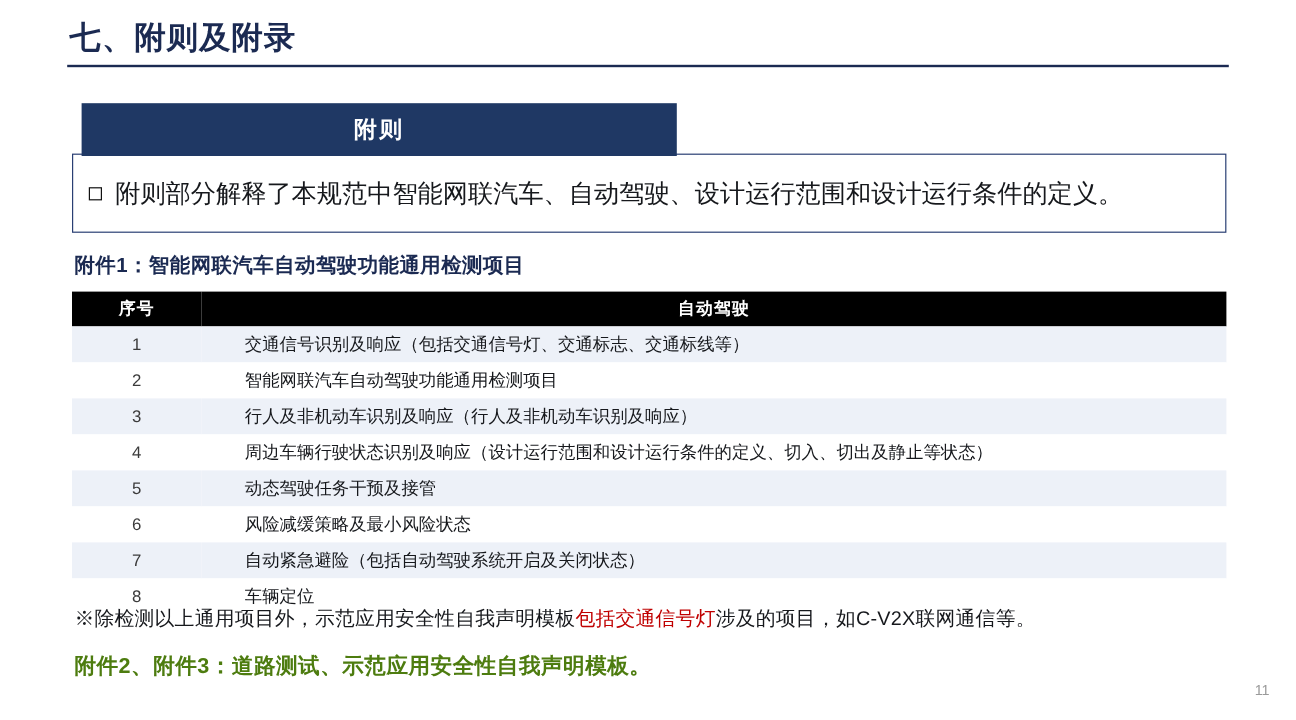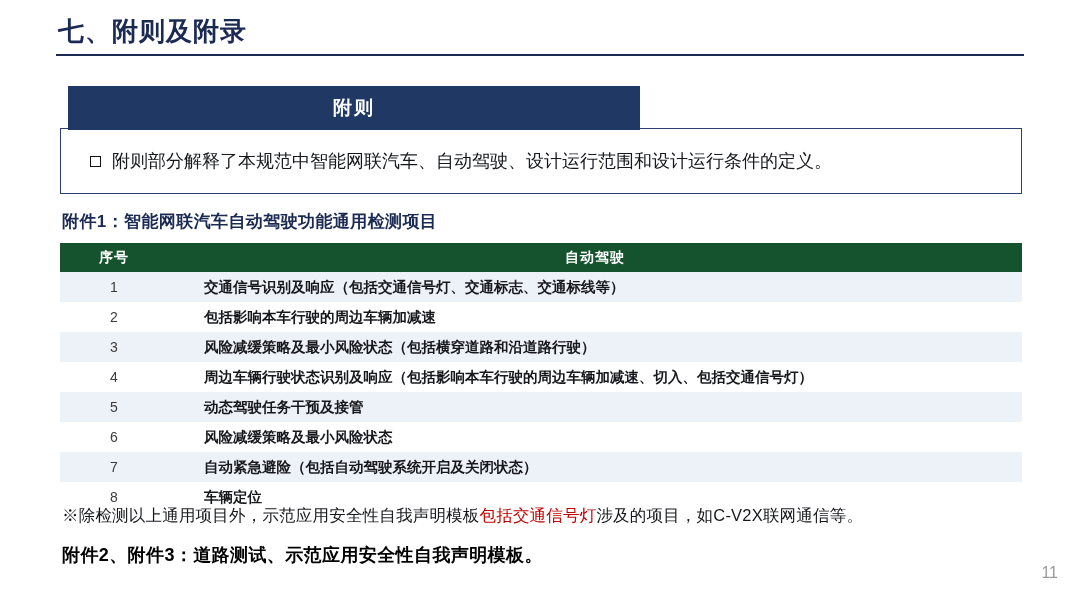--- a/index.html
+++ b/index.html
@@ -52,42 +52,42 @@
     width: 962px;
     height: 66px;
     border: 1.5px solid #2a3f73;
     box-sizing: border-box;
     background: #ffffff;
   }
   .fuze-tab {
     position: absolute;
     left: 68px;
     top: 86px;
-    width: 572px;
+    width: 496px;
     height: 44px;
     background: #1f3864;
     color: #ffffff;
     font-size: 19px;
     font-weight: bold;
     letter-spacing: 2px;
     display: flex;
     align-items: center;
     justify-content: center;
   }
   .fuze-text {
     position: absolute;
     left: 60px;
     top: 128px;
     width: 957px;
     height: 66px;
     display: flex;
     align-items: center;
     box-sizing: border-box;
-    padding-left: 30px;
-    font-size: 18px;
+    padding-left: 14px;
+    font-size: 21px;
     color: #16181c;
   }
   .bullet-square {
     display: inline-block;
     width: 11px;
     height: 11px;
     border: 1.8px solid #111111;
     margin-right: 11px;
     box-sizing: border-box;
     flex: 0 0 auto;
@@ -108,42 +108,41 @@
   
   .tbl {
     position: absolute;
     left: 60px;
     top: 243px;
     width: 962px;
     border-collapse: collapse;
     table-layout: fixed;
   }
   .tbl th {
-    background: #14532d;
+    background: #000000;
     color: #ffffff;
     font-size: 14px;
     font-weight: bold;
     height: 27px;
     letter-spacing: 1px;
     border: none;
   }
   .tbl td {
     font-size: 14.5px;
     height: 28px;
     color: #16181c;
     border: none;
   }
   .tbl td.idx {
     text-align: center;
     color: #3b3b3b;
     font-size: 14px;
   }
   .tbl td.item {
     padding-left: 36px;
-    font-weight: bold;
   }
   .tbl tr.odd td {
     background: #edf1f8;
   }
   .tbl tr.even td {
     background: #ffffff;
   }
   .col-idx { width: 108px; }
 
   
@@ -160,30 +159,30 @@
     color: #c00000;
   }
 
   
   .attach23-heading {
     position: absolute;
     left: 62px;
     top: 543px;
     font-size: 18px;
     font-weight: bold;
-    color: #000000;
+    color: #4d7c0f;
     letter-spacing: 0.4px;
   }
 
   
   .page-number {
     position: absolute;
     right: 22px;
     bottom: 18px;
-    font-size: 16px;
+    font-size: 12px;
     color: #9a9a9a;
   }
 </style>
 </head>
 <body>
 
 <div class="slide">
 
   <div class="title-wrap">
     <div class="slide-title">七、附则及附录</div>
@@ -212,29 +211,29 @@
         <th>自动驾驶</th>
       </tr>
     </thead>
     <tbody>
       <tr class="odd">
         <td class="idx">1</td>
         <td class="item">交通信号识别及响应（包括交通信号灯、交通标志、交通标线等）</td>
       </tr>
       <tr class="even">
         <td class="idx">2</td>
-        <td class="item">包括影响本车行驶的周边车辆加减速</td>
+        <td class="item">智能网联汽车自动驾驶功能通用检测项目</td>
       </tr>
       <tr class="odd">
         <td class="idx">3</td>
-        <td class="item">风险减缓策略及最小风险状态（包括横穿道路和沿道路行驶）</td>
+        <td class="item">行人及非机动车识别及响应（行人及非机动车识别及响应）</td>
       </tr>
       <tr class="even">
         <td class="idx">4</td>
-        <td class="item">周边车辆行驶状态识别及响应（包括影响本车行驶的周边车辆加减速、切入、包括交通信号灯）</td>
+        <td class="item">周边车辆行驶状态识别及响应（设计运行范围和设计运行条件的定义、切入、切出及静止等状态）</td>
       </tr>
       <tr class="odd">
         <td class="idx">5</td>
         <td class="item">动态驾驶任务干预及接管</td>
       </tr>
       <tr class="even">
         <td class="idx">6</td>
         <td class="item">风险减缓策略及最小风险状态</td>
       </tr>
       <tr class="odd">

